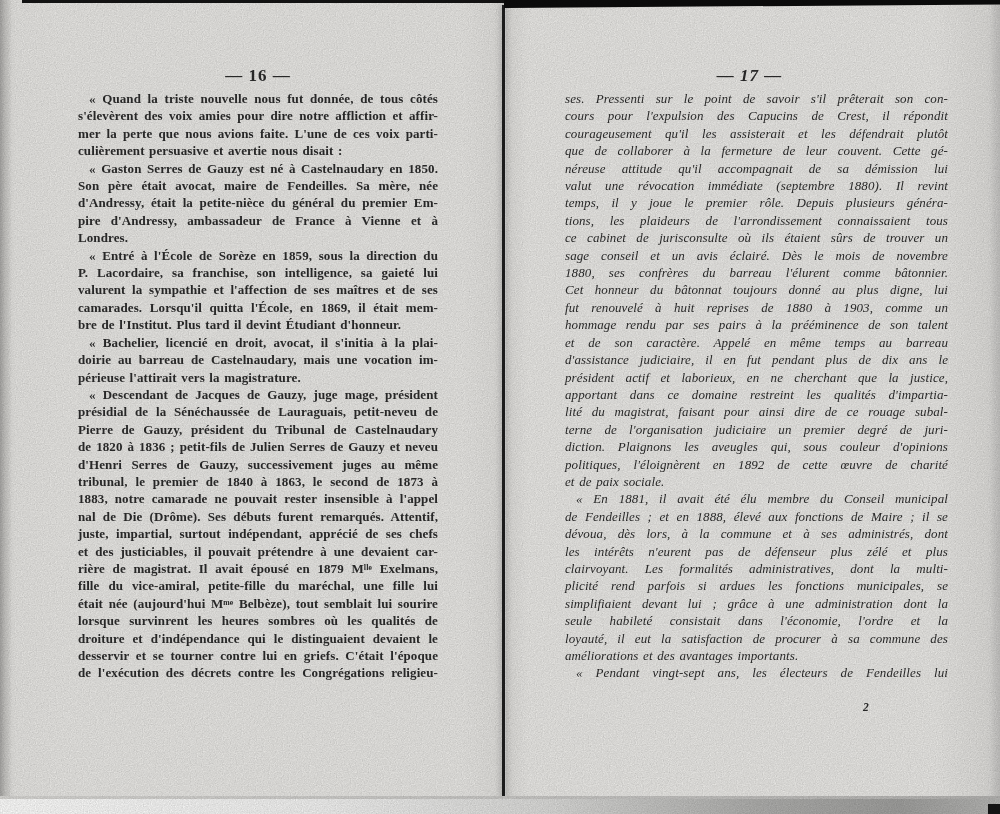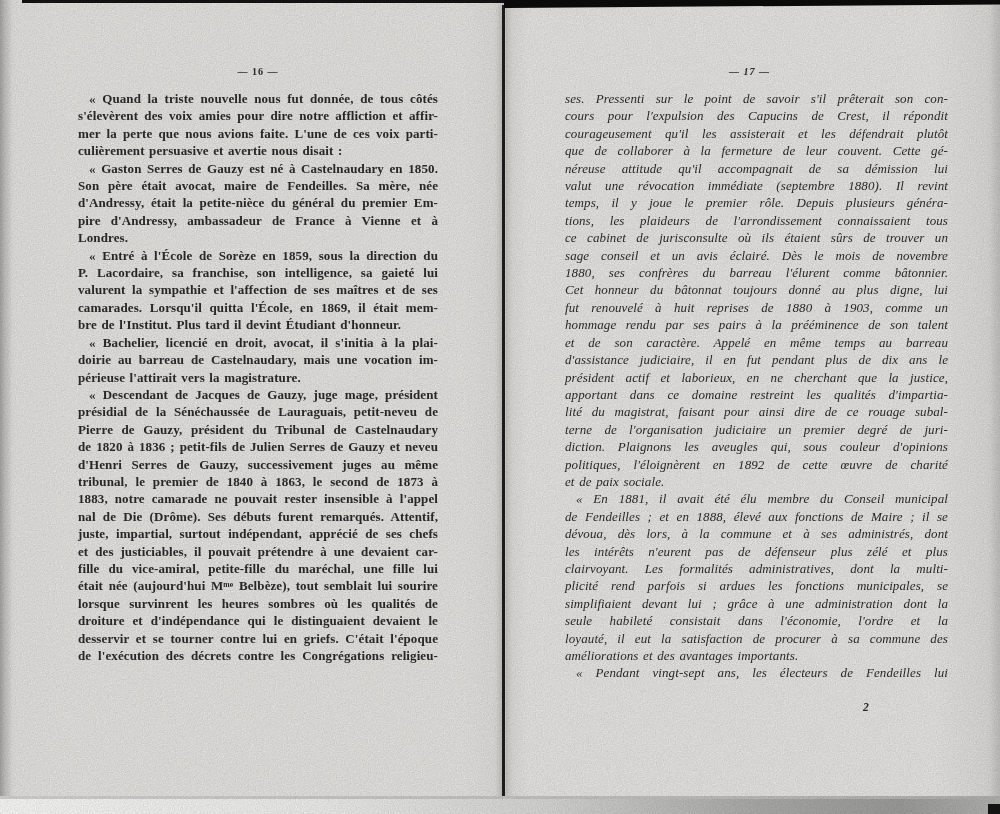--- a/index.html
+++ b/index.html
@@ -44,21 +44,21 @@
   }
   .bottom-band{
     position:absolute;left:0;top:799px;width:1000px;height:15px;
     background:linear-gradient(to right,#fbfbfa,#efefee 32%,#d8d8d6 55%,#aeaeac 75%,#9e9e9c 90%,#b5b5b3);
   }
   .bottom-corner{
     position:absolute;left:988px;top:804px;width:12px;height:10px;background:#161616;
   }
   .page-header{
     position:absolute;top:66px;text-align:center;
-    font-size:10px;color:#2b2b2b;letter-spacing:1px;font-weight:bold;
+    font-size:17px;color:#2b2b2b;letter-spacing:1px;font-weight:bold;
   }
   .page-left .page-header{left:78px;width:360px;}
   .page-right .page-header{left:52px;width:383px;}
   .text-block{position:absolute;top:90px;}
   .page-left .text-block{left:78px;width:360px;font-weight:bold;}
   .page-right .text-block{left:59px;width:383px;}
   .line{
     font-size:13px;line-height:17.4px;color:#2b2b2b;
     letter-spacing:0.1px;word-spacing:1.2px;
     text-align:justify;text-align-last:justify;
@@ -99,20 +99,21 @@
         <div class="line pi">« Descendant de Jacques de Gauzy, juge mage, président</div>
         <div class="line">présidial de la Sénéchaussée de Lauraguais, petit-neveu de</div>
         <div class="line">Pierre de Gauzy, président du Tribunal de Castelnaudary</div>
         <div class="line">de 1820 à 1836 ; petit-fils de Julien Serres de Gauzy et neveu</div>
         <div class="line">d'Henri Serres de Gauzy, successivement juges au même</div>
         <div class="line">tribunal, le premier de 1840 à 1863, le second de 1873 à</div>
         <div class="line">1883, notre camarade ne pouvait rester insensible à l'appel</div>
         <div class="line">nal de Die (Drôme). Ses débuts furent remarqués. Attentif,</div>
         <div class="line">juste, impartial, surtout indépendant, apprécié de ses chefs</div>
         <div class="line">et des justiciables, il pouvait prétendre à une devaient car-</div>
+        <div class="line">rière de magistrat. Il avait épousé en 1879 Mˡˡᵉ Exelmans,</div>
         <div class="line">fille du vice-amiral, petite-fille du maréchal, une fille lui</div>
         <div class="line">était née (aujourd'hui Mᵐᵉ Belbèze), tout semblait lui sourire</div>
         <div class="line">lorsque survinrent les heures sombres où les qualités de</div>
         <div class="line">droiture et d'indépendance qui le distinguaient devaient le</div>
         <div class="line">desservir et se tourner contre lui en griefs. C'était l'époque</div>
         <div class="line">de l'exécution des décrets contre les Congrégations religieu-</div>
       </div>
   </div>
 
   <div class="page page-right">

